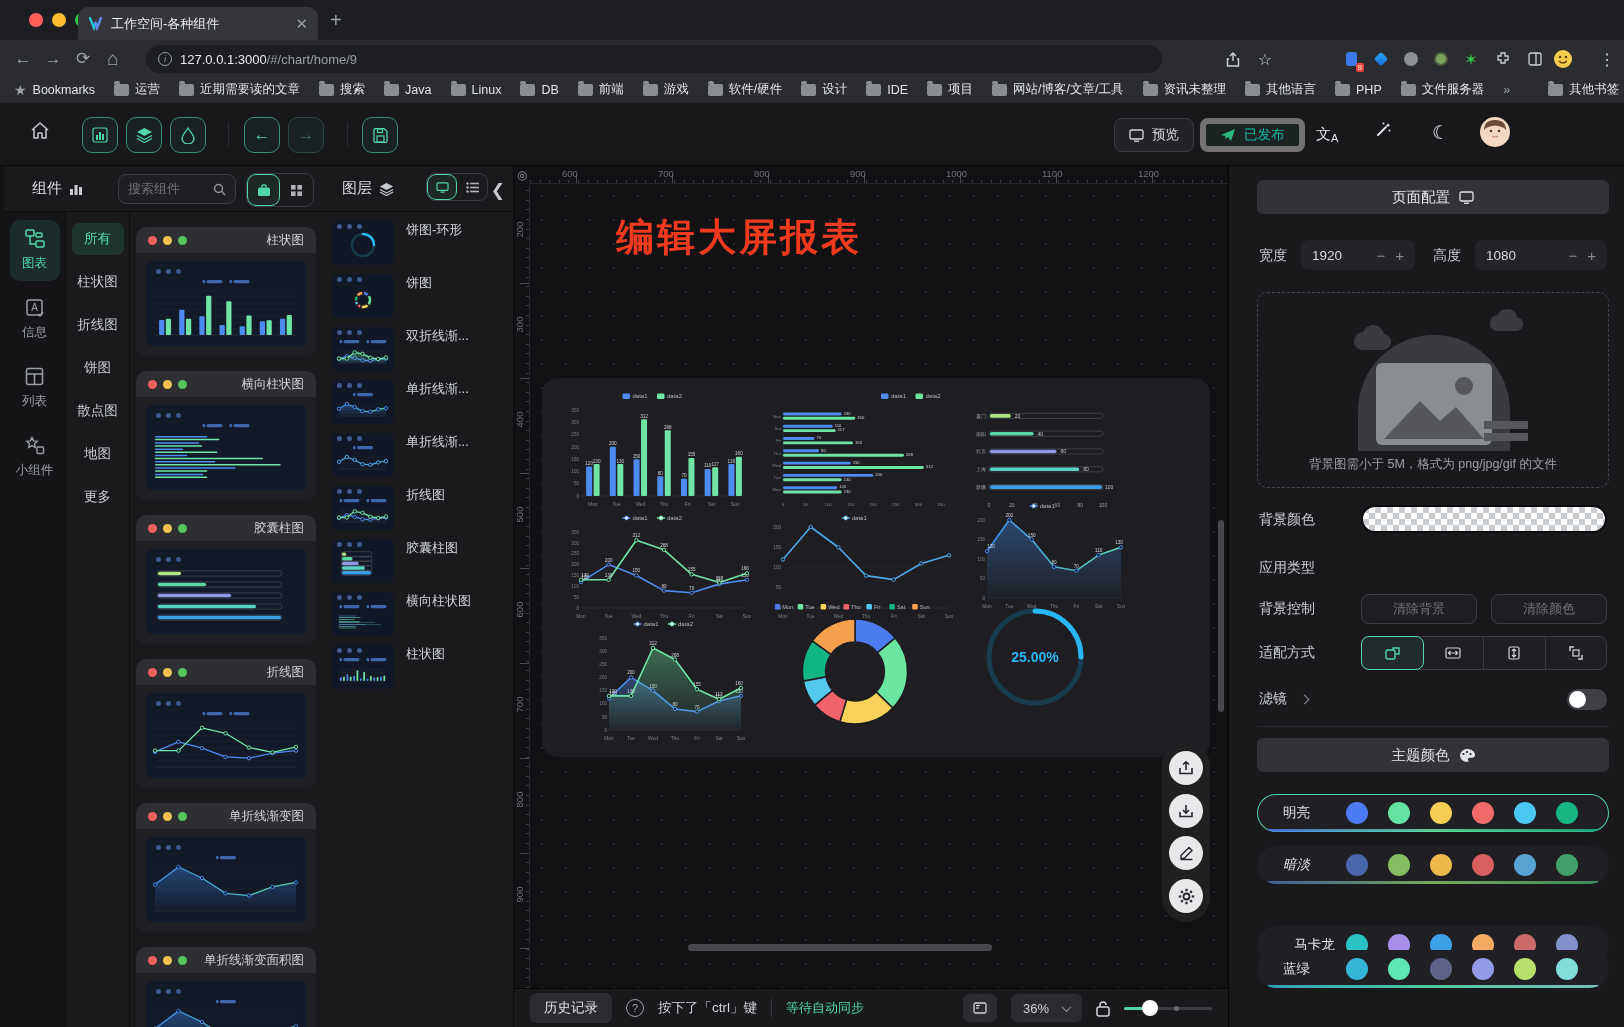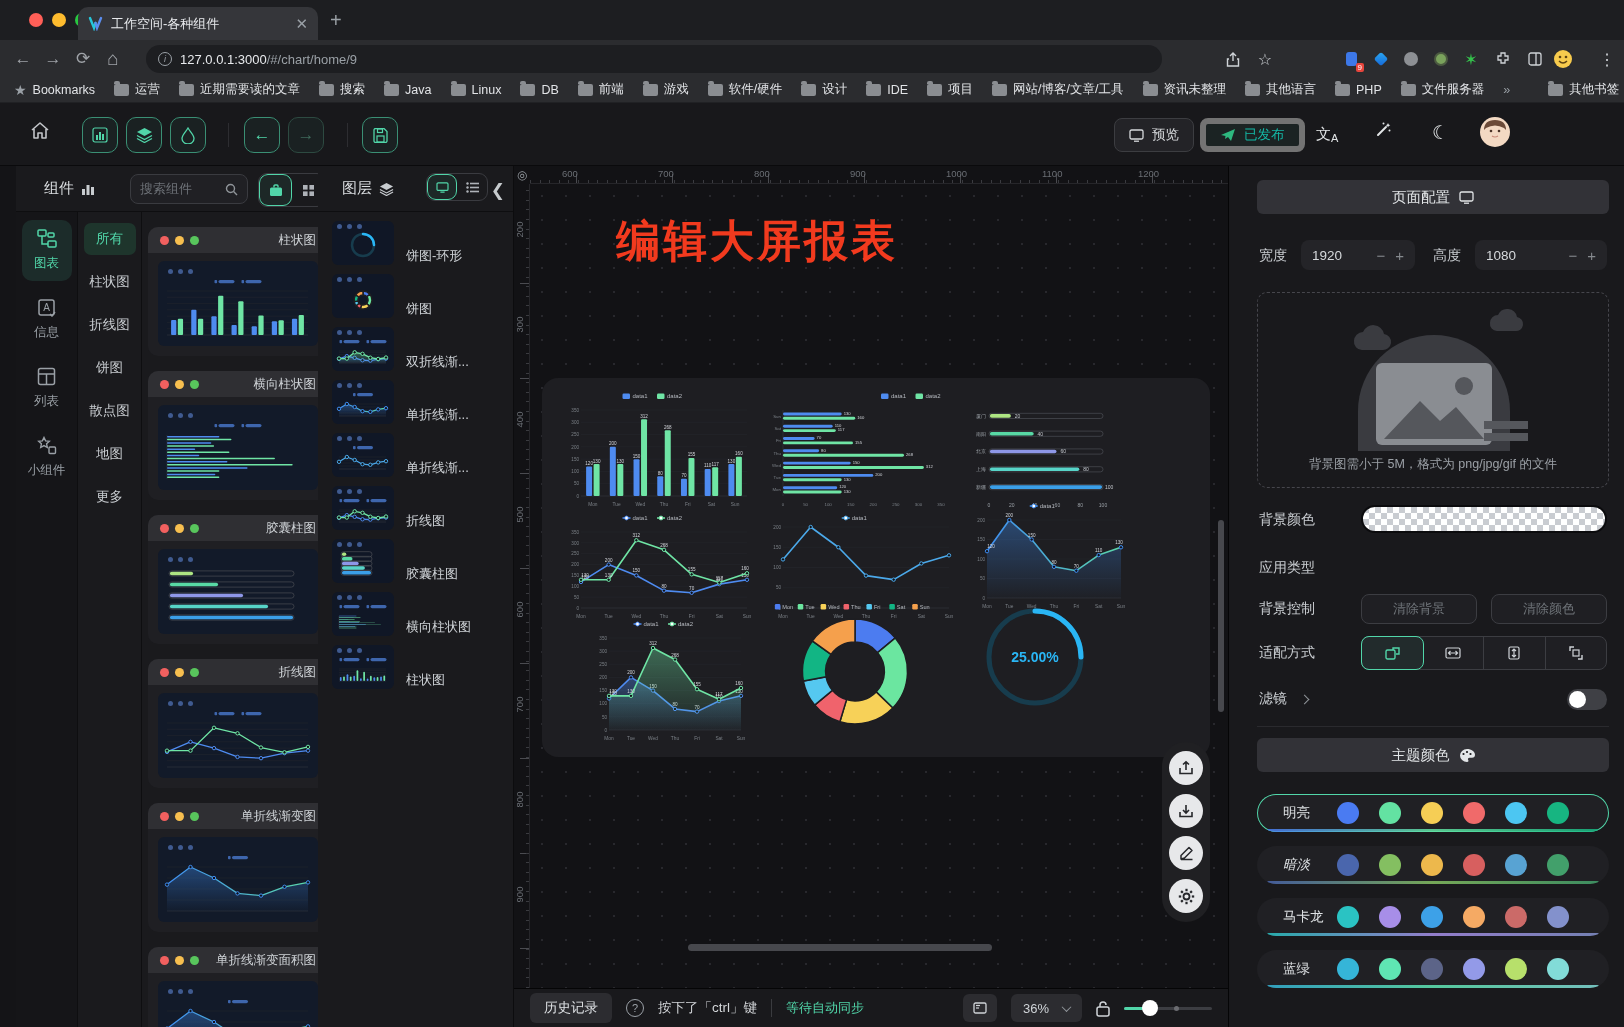--- a/index.html
+++ b/index.html
@@ -28,21 +28,21 @@
 .tbtn.dim{border-color:#2d4a41}
 .vsep{position:absolute;top:20px;width:1px;height:24px;background:#2d2d31}
 .appcenter{position:absolute;top:0;left:690px;height:63px;display:flex;align-items:center;gap:10px}
 .ws-label{font-size:14.5px;color:#d6d9dc}
 .pill{background:#2d2d31;border-radius:14px;padding:5px 14px;font-size:13.5px;color:#e6e8ea}
 .hbtn{position:absolute;top:15px;height:34px;border-radius:8px;display:flex;align-items:center;gap:8px;padding:0 14px;font-size:13.5px}
 .preview-btn{border:1px solid #3c3d41;background:#232327;color:#d6d9dc}
 .publish-btn{border:6px solid #737373;background:rgba(81,214,169,.06);color:#14b8a6}
 .icon-plain{position:absolute;top:18px;color:#e3e6e8;font-size:17px}
 
-.comp-panel{position:absolute;left:16px;top:166px;width:318px;height:861px;background:#1a1a1d;border-right:1px solid #0c0c0e}
+.comp-panel{position:absolute;left:4px;top:166px;width:318px;height:861px;background:#1a1a1d;border-right:1px solid #0c0c0e}
 .panel-head{position:absolute;left:0;top:0;width:100%;height:46px;display:flex;align-items:center;border-bottom:1px solid #0e0e10}
 .panel-title{font-size:15px;color:#dcdfe2;display:flex;gap:7px;align-items:center}
 .search{position:absolute;left:128px;top:8px;width:112px;height:30px;border:1px solid #3a3b40;border-radius:8px;background:#202024;display:flex;align-items:center;gap:6px;padding:0 9px;color:#6d7177;font-size:13px}
 .tgroup{position:absolute;top:7px;display:flex;border:1px solid #3a3b40;border-radius:9px;overflow:hidden}
 .tg{width:33px;height:32px;display:flex;align-items:center;justify-content:center}
 .tg.on{border:1px solid #51d6a9;border-radius:9px;background:rgba(81,214,169,.08)}
 .navcol{position:absolute;left:0;top:46px;width:62px;height:815px;background:#151518;border-right:1px solid #0e0e10}
 .navitem{width:50px;margin:8px auto;border-radius:10px;display:flex;flex-direction:column;align-items:center;gap:4px;padding:9px 0;color:#9aa0a6;font-size:12.5px}
 .navitem.on{background:rgba(81,214,169,.12);color:#51d6a9}
 .catcol{position:absolute;left:62px;top:46px;width:64px;height:815px;border-right:1px solid #0e0e10}
@@ -52,35 +52,35 @@
 .card{position:relative;width:180px;margin:15px auto 0;background:#1f1f23;border-radius:10px;overflow:hidden}
 .card-h{height:26px;background:#2f2f33;display:flex;align-items:center;padding:0 12px;gap:6px}
 .mdot{width:9px;height:9px;border-radius:50%}
 .card-t{flex:1;text-align:right;font-size:12.5px;color:#cfd3d7;white-space:nowrap}
 .card-b{padding:8px 10px 10px}
 .mini-panel{background:#121a29;border-radius:6px;padding:6px 5px 4px;position:relative}
 .bdots{display:flex;gap:5px;padding:2px 0 2px 5px}
 .bdot{width:5px;height:5px;border-radius:50%;background:#3f5a8f}
 
 .layers-panel{position:absolute;left:318px;top:166px;width:196px;height:861px;background:#1a1a1d;border-right:1px solid #0c0c0e}
-.layer-item{display:flex;align-items:flex-end;gap:12px;margin:9px 0 0 14px}
+.layer-item{display:flex;align-items:flex-start;gap:12px;margin:9px 0 0 14px}
 .thumb{width:62px;height:44px;background:#101726;border-radius:6px;padding:3px 3px 0;flex:none}
 .layer-label{font-size:13px;color:#cfd3d7;white-space:nowrap}
 .chevL{position:absolute;right:8px;top:14px;color:#c6cacd;font-size:17px}
 
 .canvas{position:absolute;left:514px;top:166px;width:714px;height:822px;background:#121215;overflow:hidden}
 .dotgrid{position:absolute;left:16px;top:18px;right:0;bottom:0;background-image:radial-gradient(circle,#28282d 1px,transparent 1.3px);background-size:24px 24px}
 .ruler-h{position:absolute;left:16px;top:0;right:0;height:18px;border-bottom:1px solid #26262a;background:repeating-linear-gradient(90deg,#3a3b40 0 1px,transparent 1px 9.6px) 0 14px/100% 4px no-repeat,repeating-linear-gradient(90deg,#4a4b50 0 1px,transparent 1px 96px) 46px 8px/100% 10px no-repeat}
 .ruler-v{position:absolute;left:0;top:18px;width:16px;bottom:0;border-right:1px solid #26262a;background:repeating-linear-gradient(0deg,#3a3b40 0 1px,transparent 1px 9.6px) 12px 0/4px 100% no-repeat,repeating-linear-gradient(0deg,#4a4b50 0 1px,transparent 1px 95px) 6px 56px/10px 100% no-repeat}
 .rnum{position:absolute;font-size:9.5px;color:#6a6e74}
 .rnum.v{transform:rotate(-90deg)}
 .eye{position:absolute;left:3px;top:2px;color:#9aa0a6;font-size:12px}
 .board{position:absolute;left:28px;top:212px;width:668px;height:379px;background:#1e1e22;border-radius:16px}
 .chart{position:absolute}
-.page-title{position:absolute;left:102px;top:46px;font-size:44px;font-weight:bold;color:#f23a1e;letter-spacing:3px}
+.page-title{position:absolute;left:102px;top:46px;font-size:38px;font-weight:bold;color:#f23a1e;letter-spacing:3px}
 .fabs{position:absolute;right:18px;top:576px;width:48px;height:180px;background:#202023;border-radius:24px;display:flex;flex-direction:column;align-items:center;justify-content:space-evenly}
 .fab{width:34px;height:34px;border-radius:50%;background:#e7e8ea;display:flex;align-items:center;justify-content:center}
 .vscroll{position:absolute;right:4px;top:354px;width:6px;height:192px;background:#47484d;border-radius:3px}
 .hscroll{position:absolute;left:174px;top:778px;width:304px;height:7px;background:#47484d;border-radius:4px}
 
 .statusbar{position:absolute;left:514px;top:988px;width:714px;height:39px;background:#19191c;border-top:1px solid #050506;display:flex;align-items:center;gap:14px;padding:0 16px;font-size:13px}
 .st-pill{background:#2c2c30;border-radius:6px;padding:6px 14px;color:#dfe2e5;font-size:13.5px}
 .qmark{width:18px;height:18px;border:1.4px solid #9aa0a6;border-radius:50%;color:#9aa0a6;font-size:11px;display:flex;align-items:center;justify-content:center}
 .st-div{width:1px;height:18px;background:#3a3b3f}
 .sync{color:#51d6a9}
@@ -104,21 +104,21 @@
 .sel .chev{margin-left:auto}
 .gbtn{position:absolute;width:116px;height:30px;border:1px solid #3c3d42;border-radius:8px;color:#6f7479;font-size:13px;display:flex;align-items:center;justify-content:center;background:#1f1f23}
 .seg{position:absolute;left:132px;top:470px;width:246px;height:34px;display:flex;border:1px solid #3c3d42;border-radius:8px;background:#1f1f23}
 .segc{flex:1;display:flex;align-items:center;justify-content:center;border-right:1px solid #3c3d42}
 .segc:last-child{border-right:none}
 .segc.on{border:1px solid #51d6a9;border-radius:8px;margin:-1px;background:rgba(81,214,169,.07)}
 .toggle{position:absolute;width:40px;height:21px;border-radius:11px;background:#3f4045}
 .toggle .tk{position:absolute;left:2px;top:2px;width:17px;height:17px;border-radius:50%;background:#fff}
 .divider-h{position:absolute;left:28px;width:352px;height:1px;background:#2a2a2e}
 .trow{position:absolute;left:28px;width:352px;height:38px;border-radius:19px;background:#202024;display:flex;align-items:center;padding:0 0 0 26px;gap:0;overflow:hidden}
-.trow .tname{font-size:13.5px;color:#dfe2e5;width:54px}
+.trow .tname{font-size:13.5px;color:#dfe2e5;width:63px}
 .trow.on{box-shadow:0 0 0 1px #51d6a9 inset}
 .tcirc{width:22px;height:22px;border-radius:50%;margin-right:20px}
 .tline{position:absolute;left:10px;right:10px;bottom:0;height:3px;border-radius:2px;opacity:.85}
 svg text{font-family:"Liberation Sans",sans-serif}
 </style>
 </head>
 <body>
 
 <div id="stage">
 
@@ -1492,21 +1492,21 @@
         <div class="trow" style="top: 680px; font-style: italic;">
           <span class="tname">暗淡</span>
           <span class="tcirc" style="background: rgb(74, 102, 173);"></span>
           <span class="tcirc" style="background: rgb(132, 191, 97);"></span>
           <span class="tcirc" style="background: rgb(237, 184, 76);"></span>
           <span class="tcirc" style="background: rgb(215, 95, 95);"></span>
           <span class="tcirc" style="background: rgb(88, 163, 211);"></span>
           <span class="tcirc" style="background: rgb(66, 160, 107);"></span>
           <span class="tline" style="background: linear-gradient(90deg, rgb(74, 102, 173), rgb(132, 191, 97), rgb(66, 160, 107));"></span>
         </div>
-        <div class="trow" style="top: 732px;">
+        <div class="trow" style="top: 760px; text-align: center;">
           <span class="tname">马卡龙</span>
           <span class="tcirc" style="background: rgb(42, 195, 195);"></span>
           <span class="tcirc" style="background: rgb(167, 142, 232);"></span>
           <span class="tcirc" style="background: rgb(61, 161, 232);"></span>
           <span class="tcirc" style="background: rgb(245, 170, 100);"></span>
           <span class="tcirc" style="background: rgb(203, 106, 104);"></span>
           <span class="tcirc" style="background: rgb(131, 145, 204);"></span>
           <span class="tline" style="background: linear-gradient(90deg, rgb(42, 195, 195), rgb(167, 142, 232), rgb(131, 145, 204));"></span>
         </div>
         <div class="trow" style="top: 784px;">

